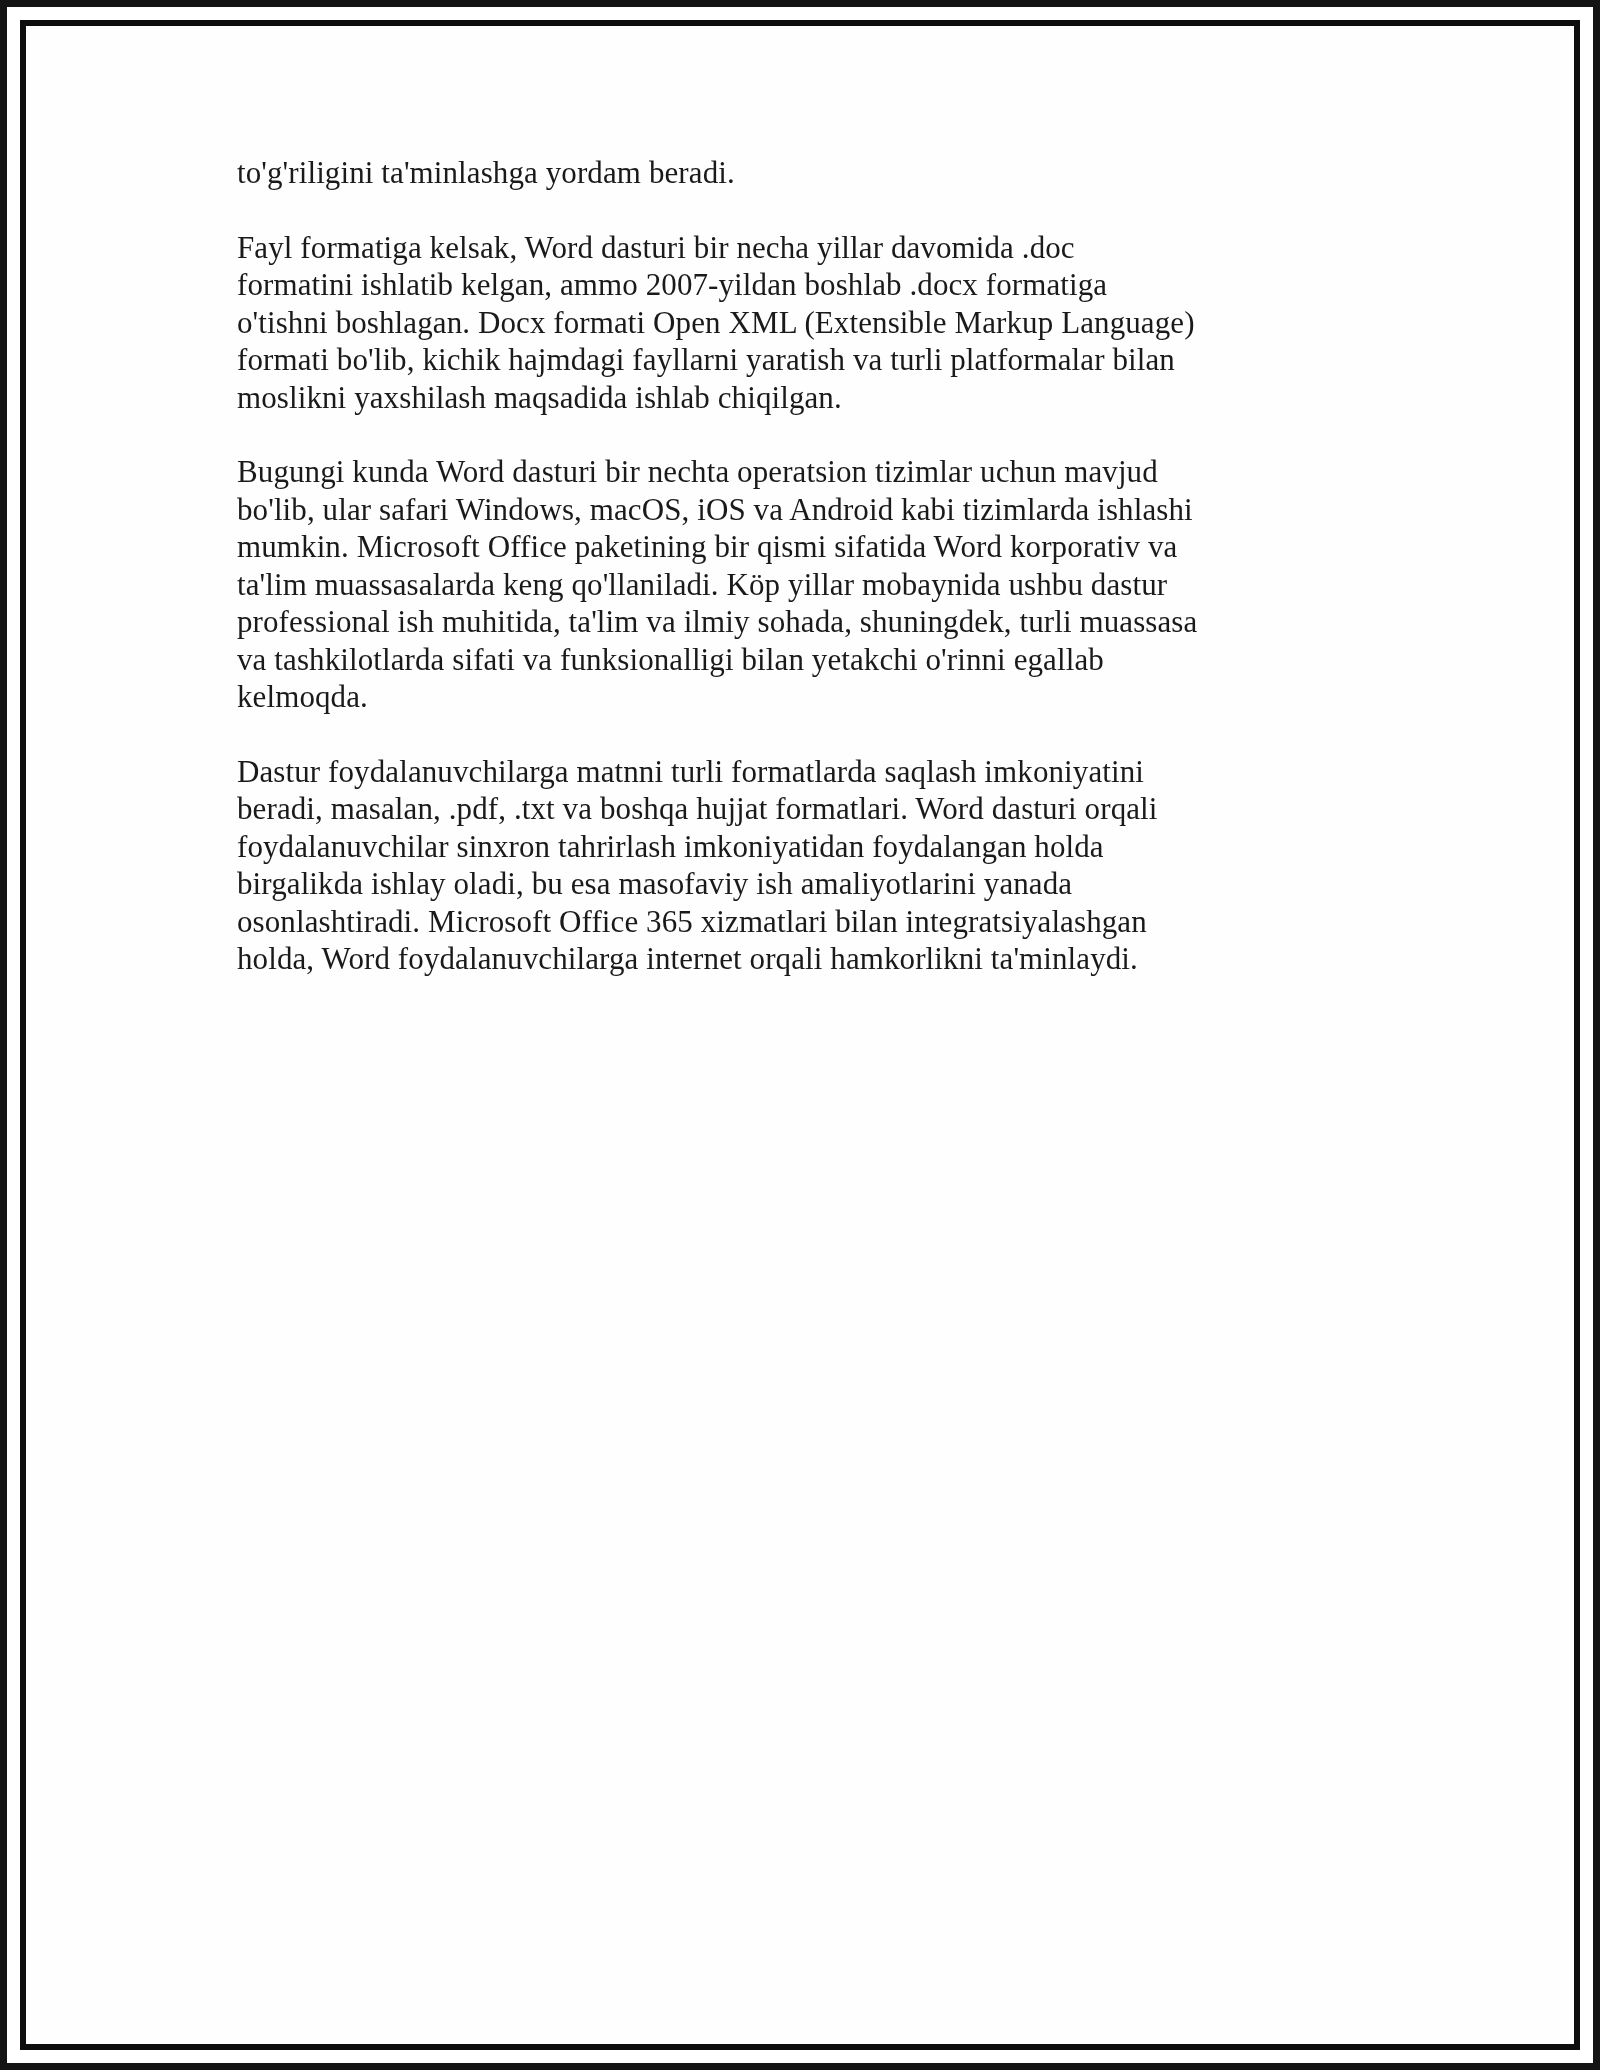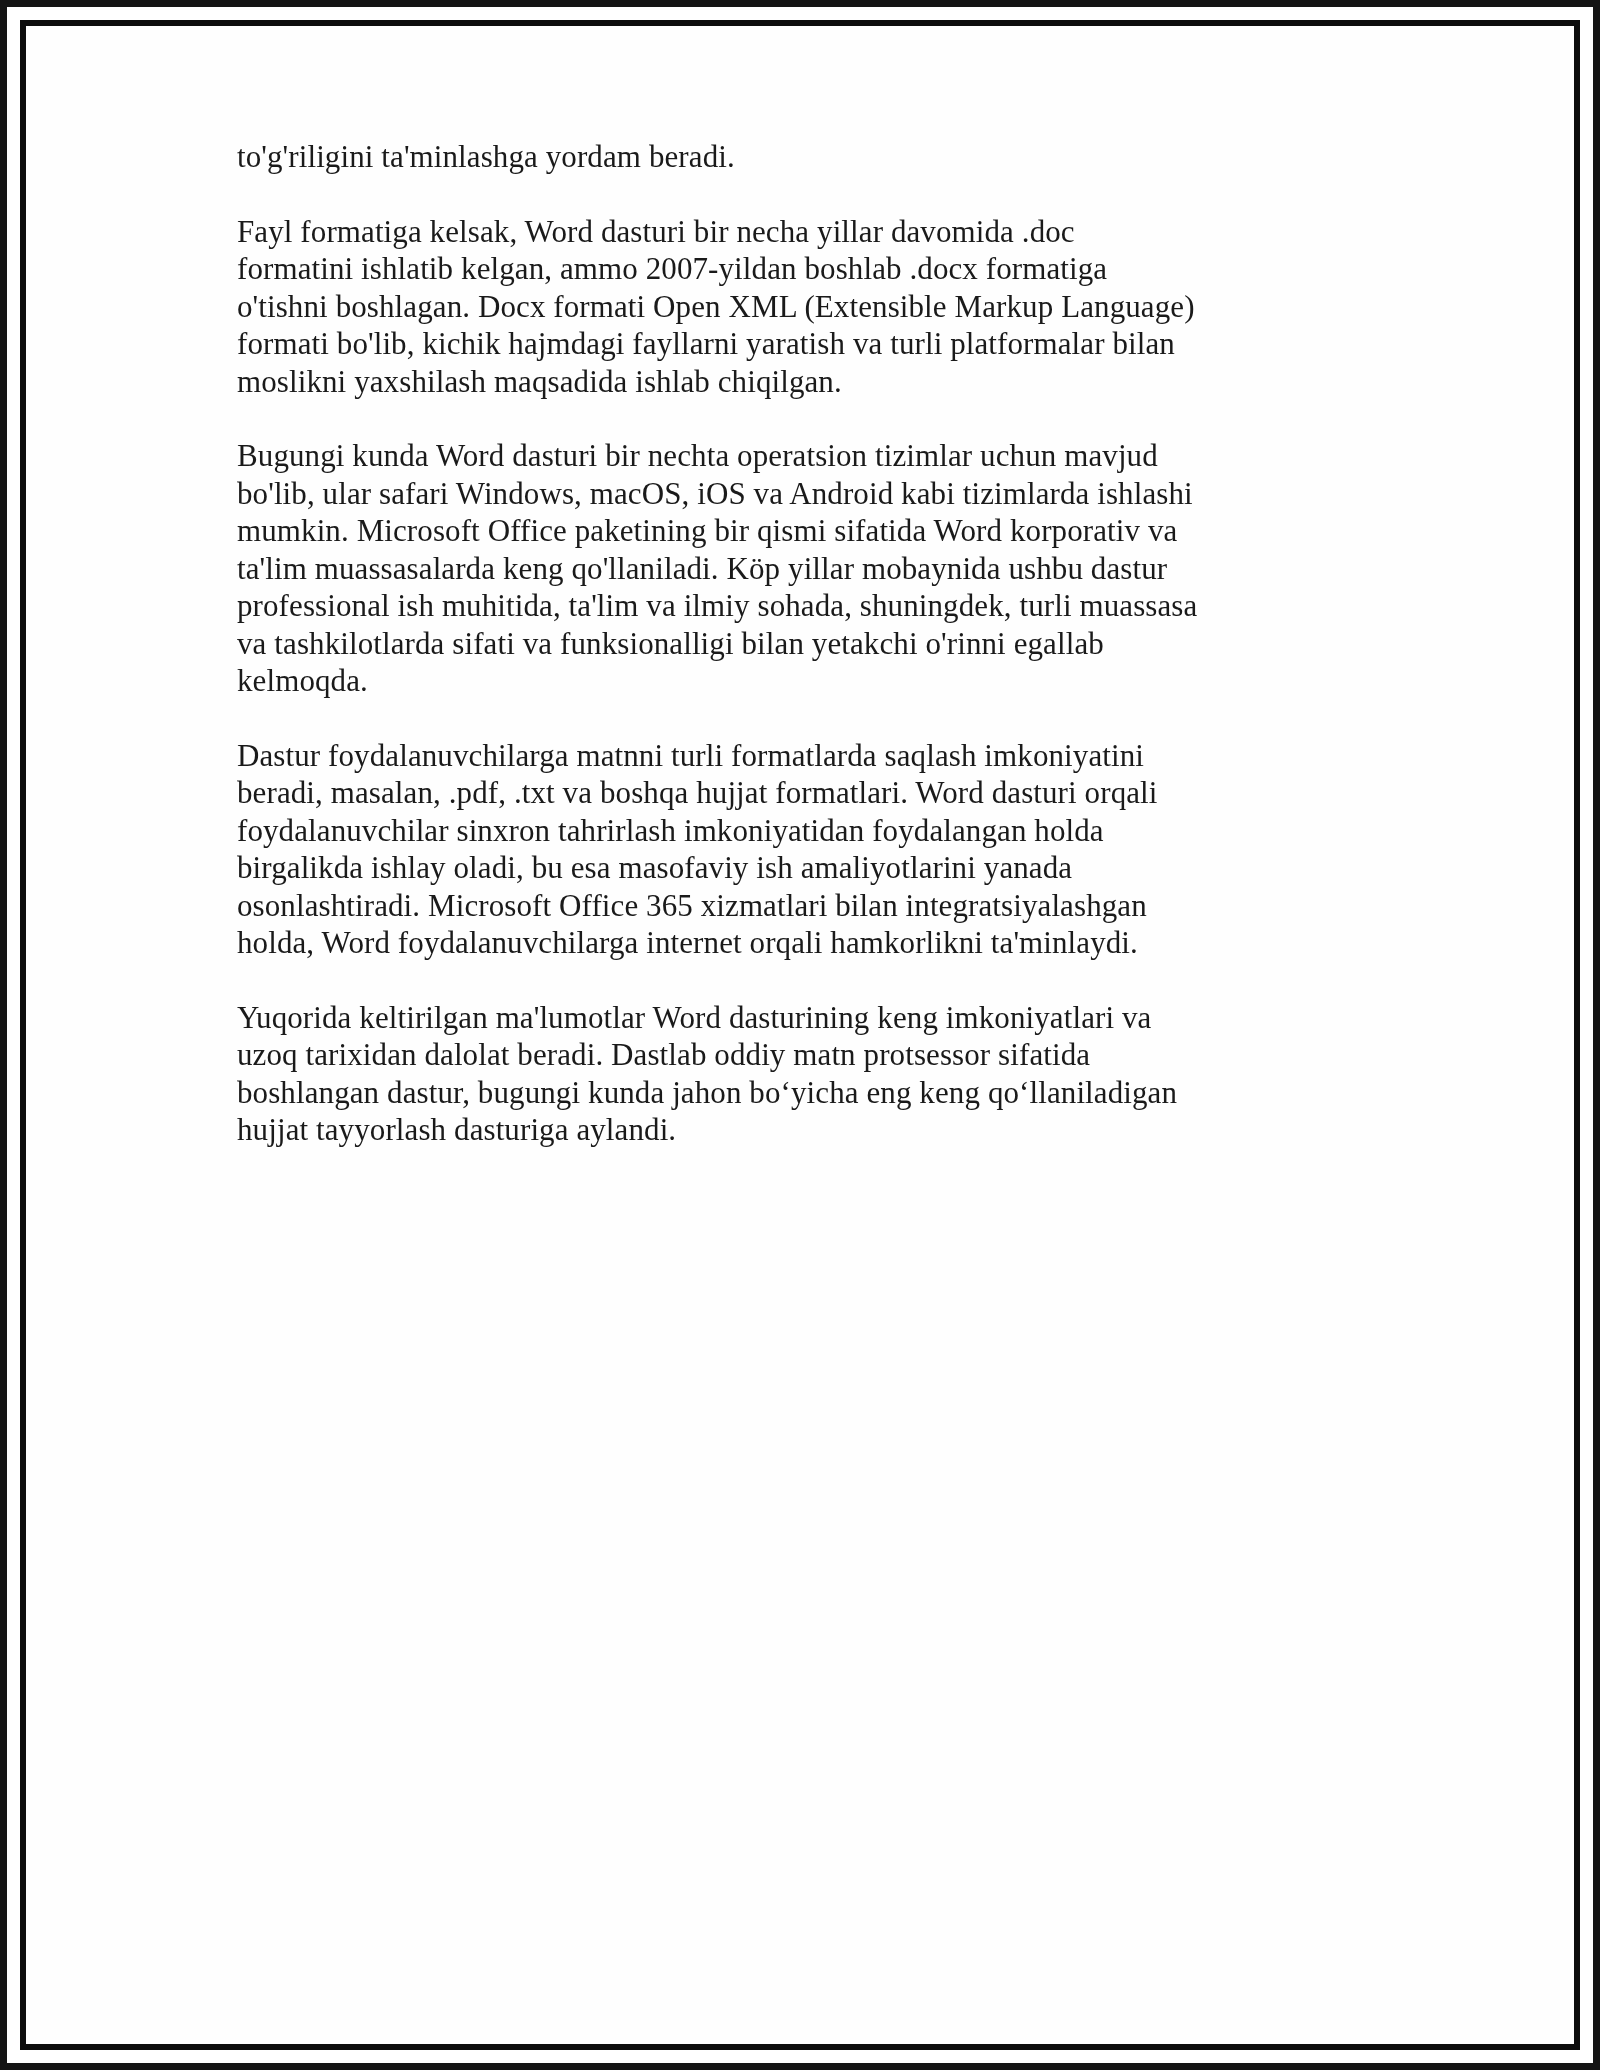--- a/index.html
+++ b/index.html
@@ -71,21 +71,21 @@
     left: 211px;   
     top: 112px;    
     width: 1180px;
   }
 
   .doc-paragraph {
     font-family: "Liberation Serif", "DejaVu Serif", serif;
     font-size: 31px;
     line-height: 37.5px;
     color: #1a1a1a;
-    margin: 0 0 37px 0;
+    margin: 16px 0 37px 0;
     text-align: left;
     letter-spacing: 0.1px;
     white-space: pre-line;
     -webkit-font-smoothing: antialiased;
   }
 
   .doc-paragraph:last-child {
     margin-bottom: 0;
   }
 </style>
@@ -117,21 +117,17 @@
 va tashkilotlarda sifati va funksionalligi bilan yetakchi o'rinni egallab
 kelmoqda.</p>
 
       <p class="doc-paragraph">Dastur foydalanuvchilarga matnni turli formatlarda saqlash imkoniyatini
 beradi, masalan, .pdf, .txt va boshqa hujjat formatlari. Word dasturi orqali
 foydalanuvchilar sinxron tahrirlash imkoniyatidan foydalangan holda
 birgalikda ishlay oladi, bu esa masofaviy ish amaliyotlarini yanada
 osonlashtiradi. Microsoft Office 365 xizmatlari bilan integratsiyalashgan
 holda, Word foydalanuvchilarga internet orqali hamkorlikni ta'minlaydi.</p>
 
-      <p class="doc-paragraph">Yuqorida keltirilgan ma'lumotlar Word dasturining keng imkoniyatlari va
-uzoq tarixidan dalolat beradi. Dastlab oddiy matn protsessor sifatida
-boshlangan dastur, bugungi kunda jahon bo‘yicha eng keng qo‘llaniladigan
-hujjat tayyorlash dasturiga aylandi.</p>
 
     </div>
   </div>
 
 </div>
 
 </body></html>

